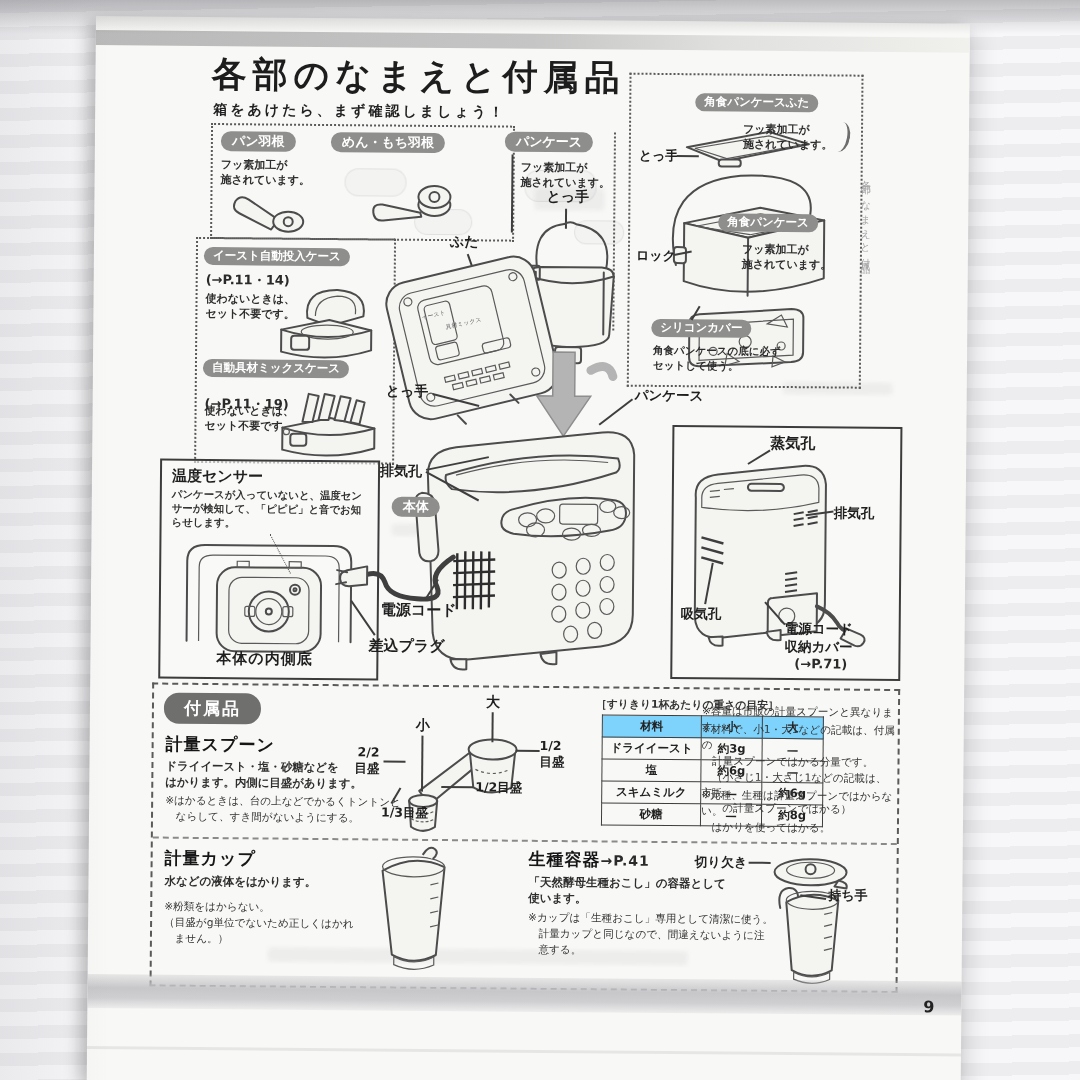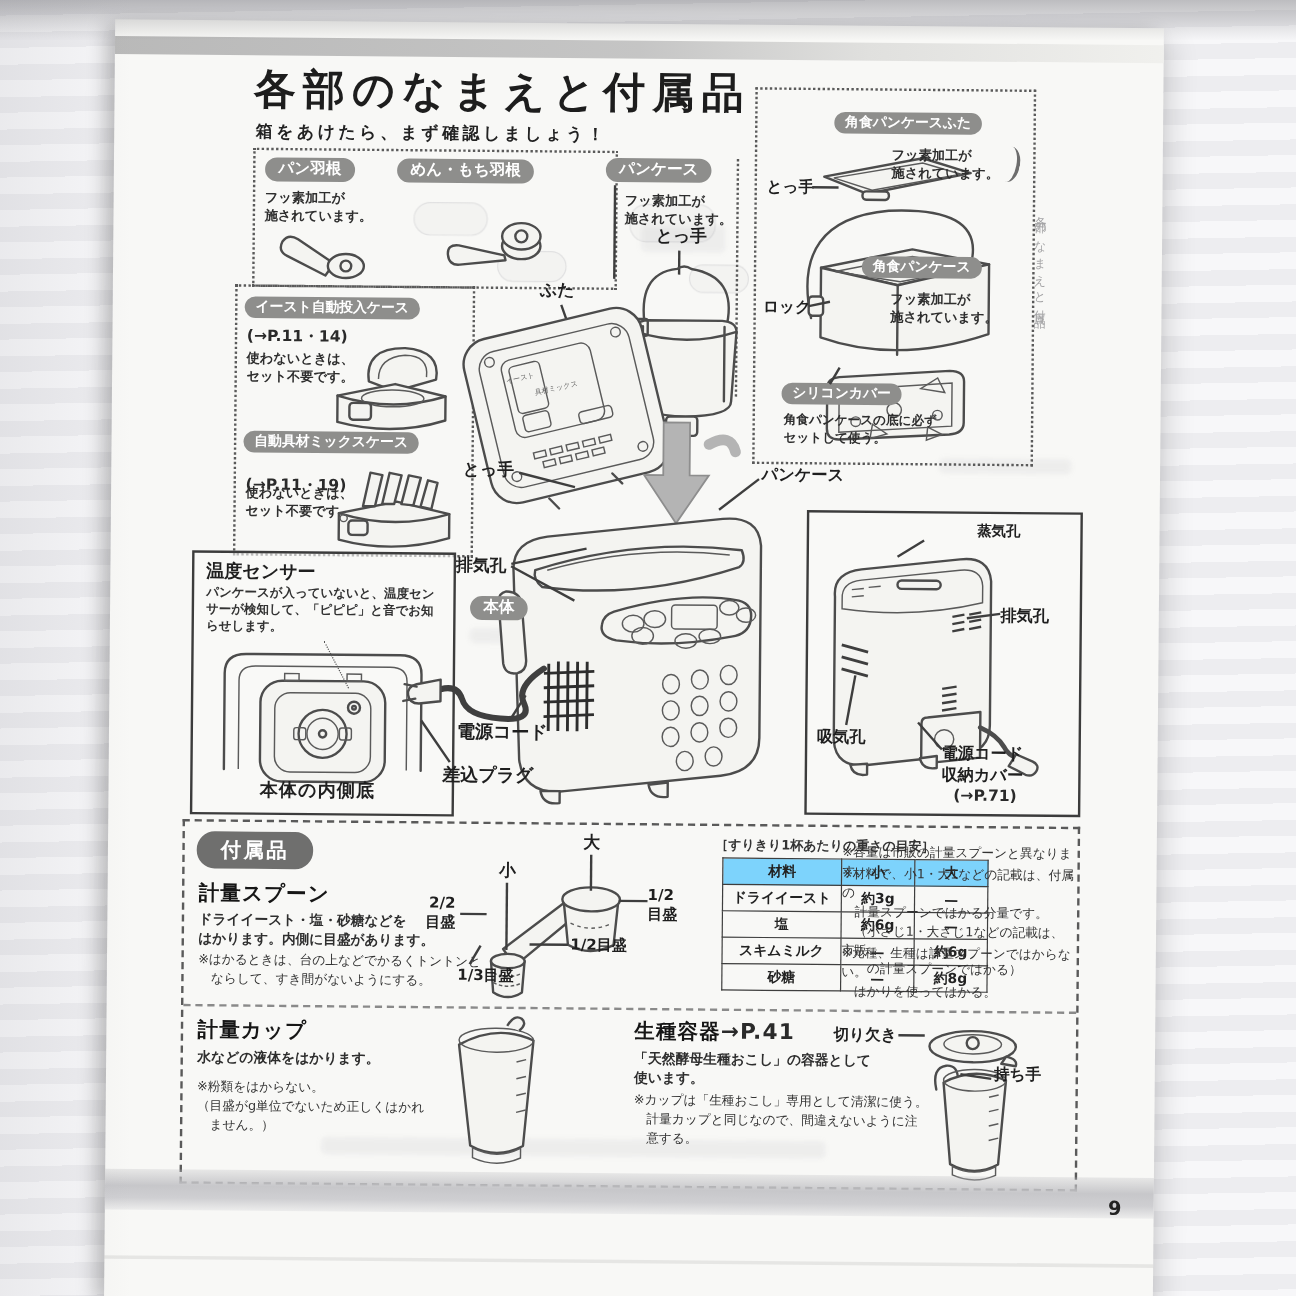--- a/index.html
+++ b/index.html
@@ -316,21 +316,21 @@
       <g stroke="#3e3e3e" stroke-width="2">
         <path d="M104,128 l12,-2 M104,134 l12,-2 M104,140 l12,-2 M104,146 l12,-2"></path>
       </g>
 
       <path class="skf" d="M92,152 l44,-5 l0,38 l-44,5 q-5,0 -5,-5 l0,-28 q0,-5 5,-5 z"></path>
       <circle class="skt" cx="106" cy="170" r="8"></circle>
       <path class="sk" d="M136,160 q14,6 20,16 q4,8 14,10" style="stroke-width:4;"></path>
       <path class="skf" d="M166,182 l14,6 q6,3 3,8 q-3,5 -9,3 l-14,-7 z"></path>
       <path class="skf" d="M28,192 q2,10 14,8 l0,-9 z M86,186 q2,10 14,8 l0,-10 z"></path>
     </svg>
-    <div class="t" style="left:96px;top:6px;font-size:12px;margin-left:44px;">蒸気孔</div>
+    <div class="t" style="left:96px;top:6px;font-size:15px;">蒸気孔</div>
     <div class="ln" style="left:96px;top:22px;width:26px;transform:rotate(148deg);"></div>
     <div class="t" style="left:160px;top:76px;font-size:13.5px;">排気孔</div>
     <div class="ln" style="left:132px;top:86px;width:28px;transform:rotate(-8deg);"></div>
     <div class="t" style="left:8px;top:178px;font-size:13.5px;">吸気孔</div>
     <div class="ln" style="left:32px;top:176px;width:42px;transform:rotate(-80deg);"></div>
     <div class="t" style="left:112px;top:192px;font-size:13.5px;line-height:1.3;">電源コード
 収納カバー</div>
     <div class="ref" style="position:absolute;left:122px;top:228px;">(→P.71)</div>
     <div class="ln" style="left:112px;top:196px;width:30px;transform:rotate(-132deg);"></div>
   </div>
@@ -415,21 +415,21 @@
 　ません。）</div>
     <svg style="left:206px;top:158px;" width="100" height="132" viewBox="0 0 100 132">
       <path class="skf" d="M24,26 L34,110 q22,12 44,0 L86,22 Q56,8 24,26 z"></path>
       <ellipse class="skt" cx="55" cy="22" rx="31" ry="10"></ellipse>
       <path class="skf" d="M64,10 q6,-10 12,-6 q5,4 -2,10"></path>
       <path class="skt" d="M72,40 l8,-2 M72,54 l8,-2 M72,68 l8,-2 M72,82 l8,-2"></path>
       <path class="skt" d="M36,112 q20,10 40,0 l0,8 q-20,9 -40,0 z"></path>
     </svg>
 
     <div class="sec-title" style="left:376px;top:160px;">
-      <span>生種容器</span><span class="ref" style="font-size:18px;">→P.41</span>
+      <span>生種容器</span><span class="ref" style="font-size:14px;">→P.41</span>
     </div>
     <div class="d" style="left:376px;top:186px;font-size:11.5px;">「天然酵母生種おこし」の容器として
 使います。</div>
     <div class="n" style="left:376px;top:222px;">※カップは「生種おこし」専用として清潔に使う。
 　計量カップと同じなので、間違えないように注
 　意する。</div>
 
     <svg style="left:600px;top:160px;" width="126" height="136" viewBox="0 0 126 136">
       <ellipse class="skf" cx="58" cy="22" rx="36" ry="13"></ellipse>
       <ellipse class="skt" cx="58" cy="20" rx="24" ry="8"></ellipse>

